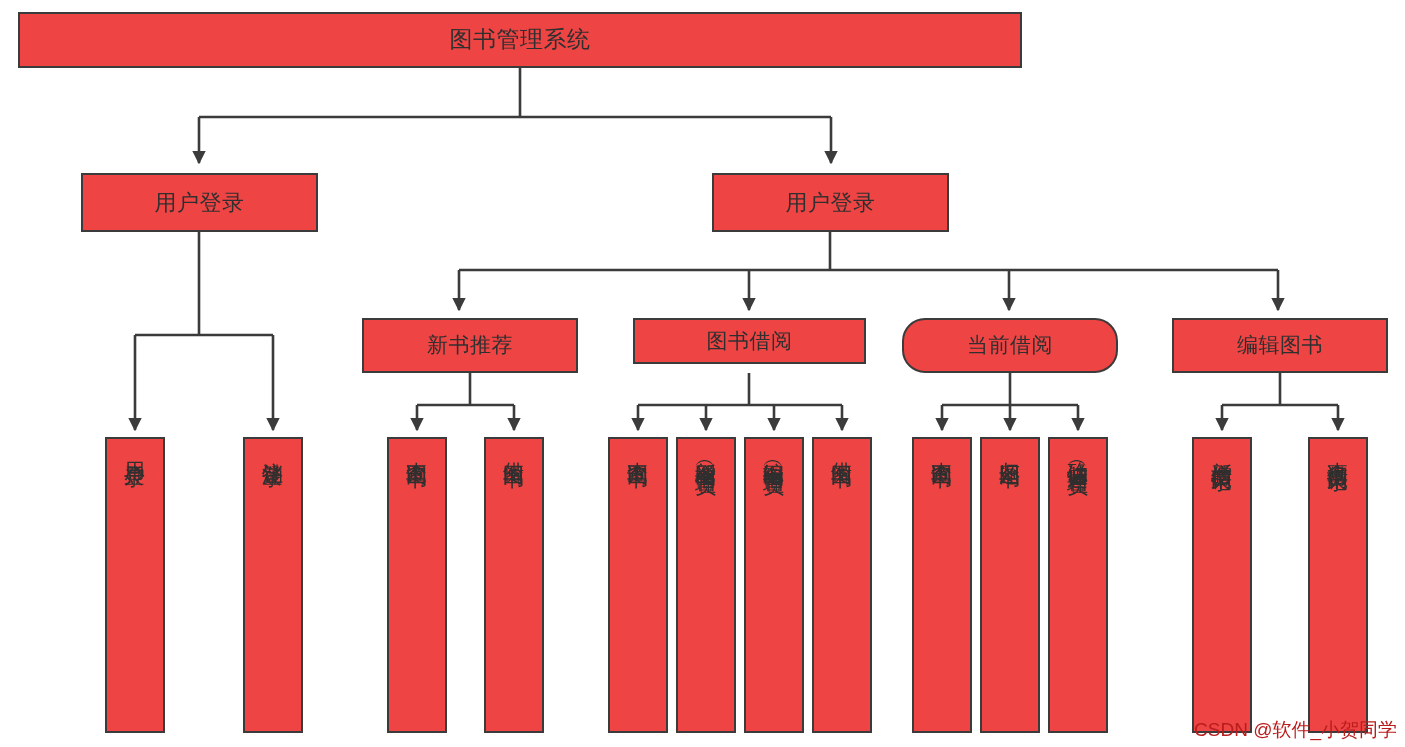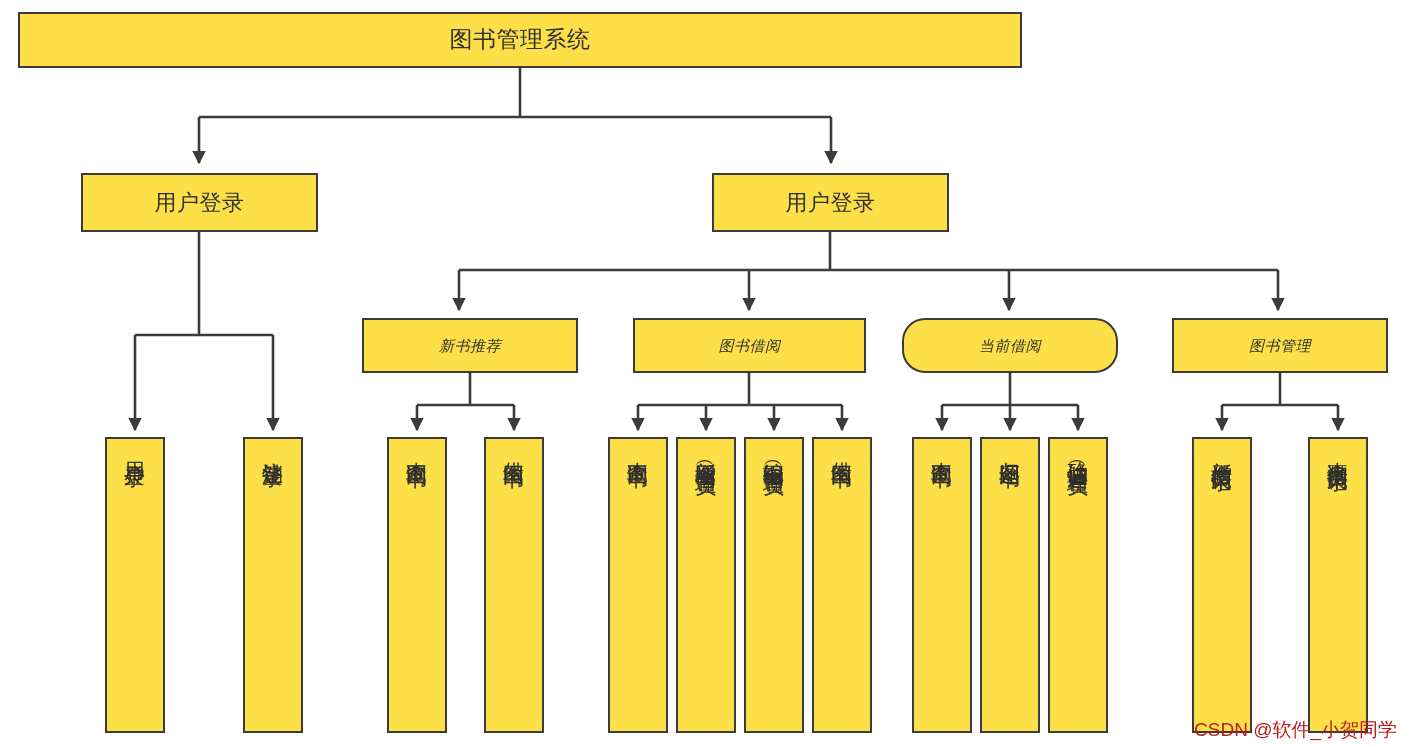--- a/index.html
+++ b/index.html
@@ -23,36 +23,36 @@
     left: 0;
     top: 0;
     width: 1405px;
     height: 747px;
     pointer-events: none;
   }
   
   .node {
     position: absolute;
     box-sizing: border-box;
-    background: #fde047;
+    background: #ef4444;
     border: 2px solid #3b3b3b;
     display: flex;
     align-items: center;
     justify-content: center;
     color: #2f2f2f;
   }
   .node .label {
     display: block;
     line-height: 1.18;
     letter-spacing: 0.5px;
     white-space: nowrap;
   }
   .node.root .label { font-size: 23px; }
   .node.lvl2 .label { font-size: 22px; }
-  .node.lvl3 .label { font-size: 15px; font-style: italic; }
+  .node.lvl3 .label { font-size: 21px; }
   
   .node.leaf {
     align-items: flex-start;
     justify-content: center;
     padding-top: 6px;
   }
   .node.leaf .label {
     writing-mode: vertical-rl;
     text-orientation: upright;
     font-size: 21px;
@@ -135,30 +135,30 @@
   </div>
 
   <div class="node lvl2" style="left:712px; top:173px; width:237px; height:59px;">
     <span class="label">用户登录</span>
   </div>
 
   <div class="node lvl3" style="left:362px; top:318px; width:216px; height:55px;">
     <span class="label">新书推荐</span>
   </div>
 
-  <div class="node lvl3" style="left:633px; top:318px; width:233px; height:55px;">
+  <div class="node lvl3" style="left:633px; top:318px; width:233px; height:46px;">
     <span class="label">图书借阅</span>
   </div>
 
   <div class="node lvl3" style="left:902px; top:318px; width:216px; height:55px;border-radius:23px;">
     <span class="label">当前借阅</span>
   </div>
 
   <div class="node lvl3" style="left:1172px; top:318px; width:216px; height:55px;">
-    <span class="label">图书管理</span>
+    <span class="label">编辑图书</span>
   </div>
 
   <div class="node leaf" style="left:105px; top:437px; width:60px; height:296px;">
     <span class="label">用户登录</span>
   </div>
   <div class="node leaf" style="left:243px; top:437px; width:60px; height:296px;">
     <span class="label">注销登录</span>
   </div>
 
   <div class="node leaf" style="left:387px; top:437px; width:60px; height:296px;">

